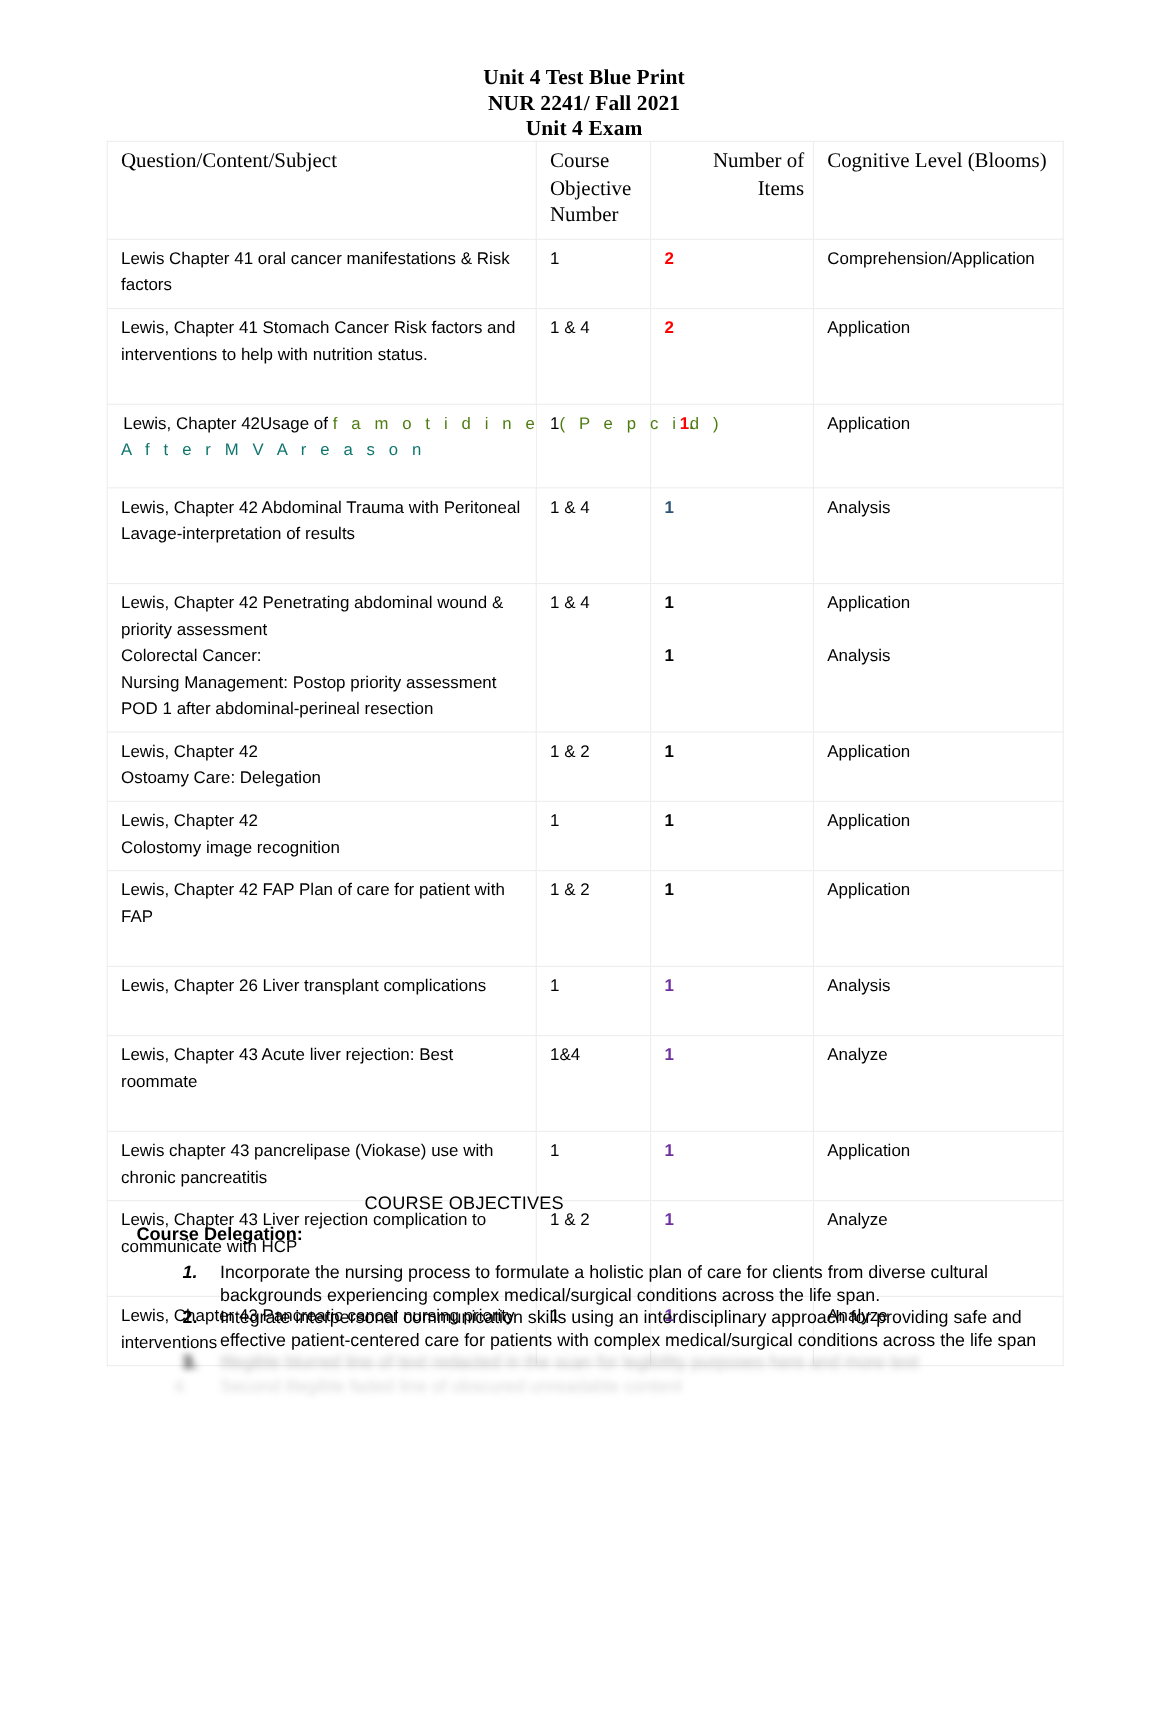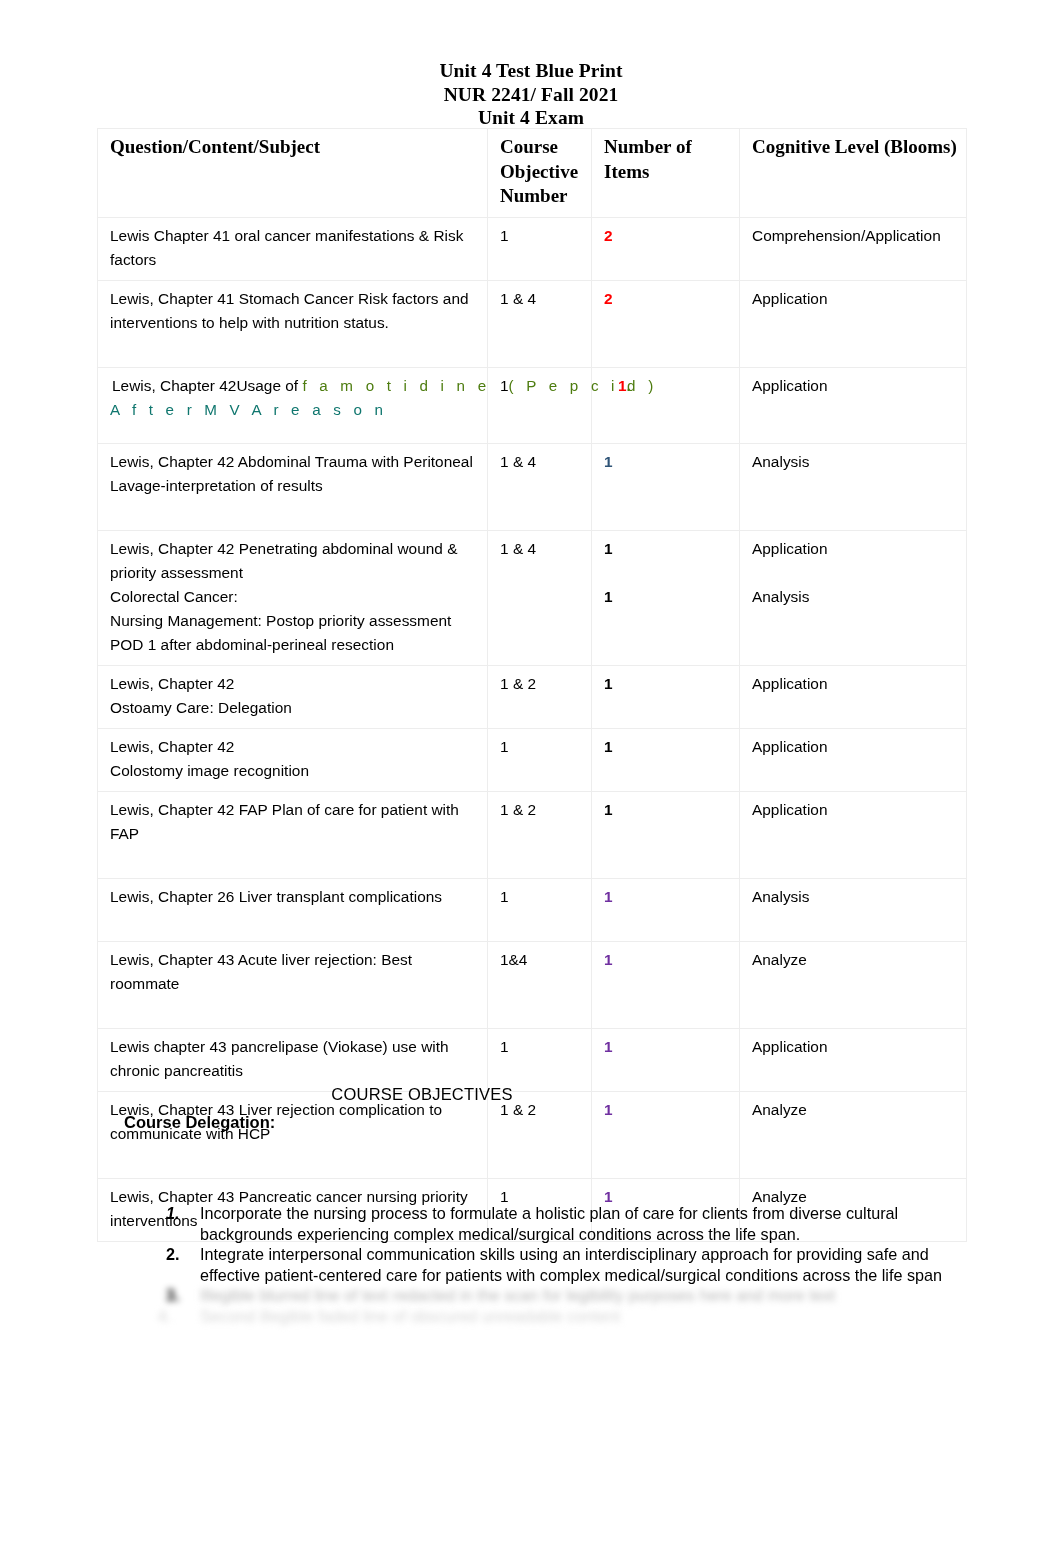--- a/index.html
+++ b/index.html
@@ -65,30 +65,30 @@
     z-index: -1;
   }
 
   col.c-subject { width: 390px; }
   col.c-obj     { width: 104px; }
   col.c-items   { width: 148px; }
   col.c-blooms  { width: 227px; }
 
   thead th {
     font-family: "Liberation Serif", serif;
-    font-weight: bold;
+    font-weight: normal;
     font-size: 19px;
     line-height: 24.5px;
     text-align: left;
     padding-top: 8px;
     padding-bottom: 6px;
     height: 74px;
     margin-top: 48px;
   }
-  th.h-items { text-align: left; padding-right: 26px; }
+  th.h-items { text-align: right; padding-right: 26px; }
   th.h-blooms { padding-left: 10px; }
 
   tbody td {
     font-size: 15.4px;
     line-height: 24px;
     letter-spacing: 0.02px;
   }
   td.subject { padding-left: 14px; }
   td.obj     { padding-left: 8px; }
   td.items   { padding-left: 34px; font-weight: bold; }
@@ -137,21 +137,21 @@
   .co-label {
     position: absolute;
     left: 124px;
     top: 1113px;
     font-size: 16.5px;
     font-weight: bold;
   }
   ol.objectives {
     position: absolute;
     left: 150px;
-    top: 1203px;
+    top: 1147px;
     width: 800px;
     margin: 0;
     padding: 0 0 0 34px;
     font-size: 16.2px;
     line-height: 20.5px;
   }
   ol.objectives > li {
     margin-bottom: 0px;
     padding-left: 16px;
   }

